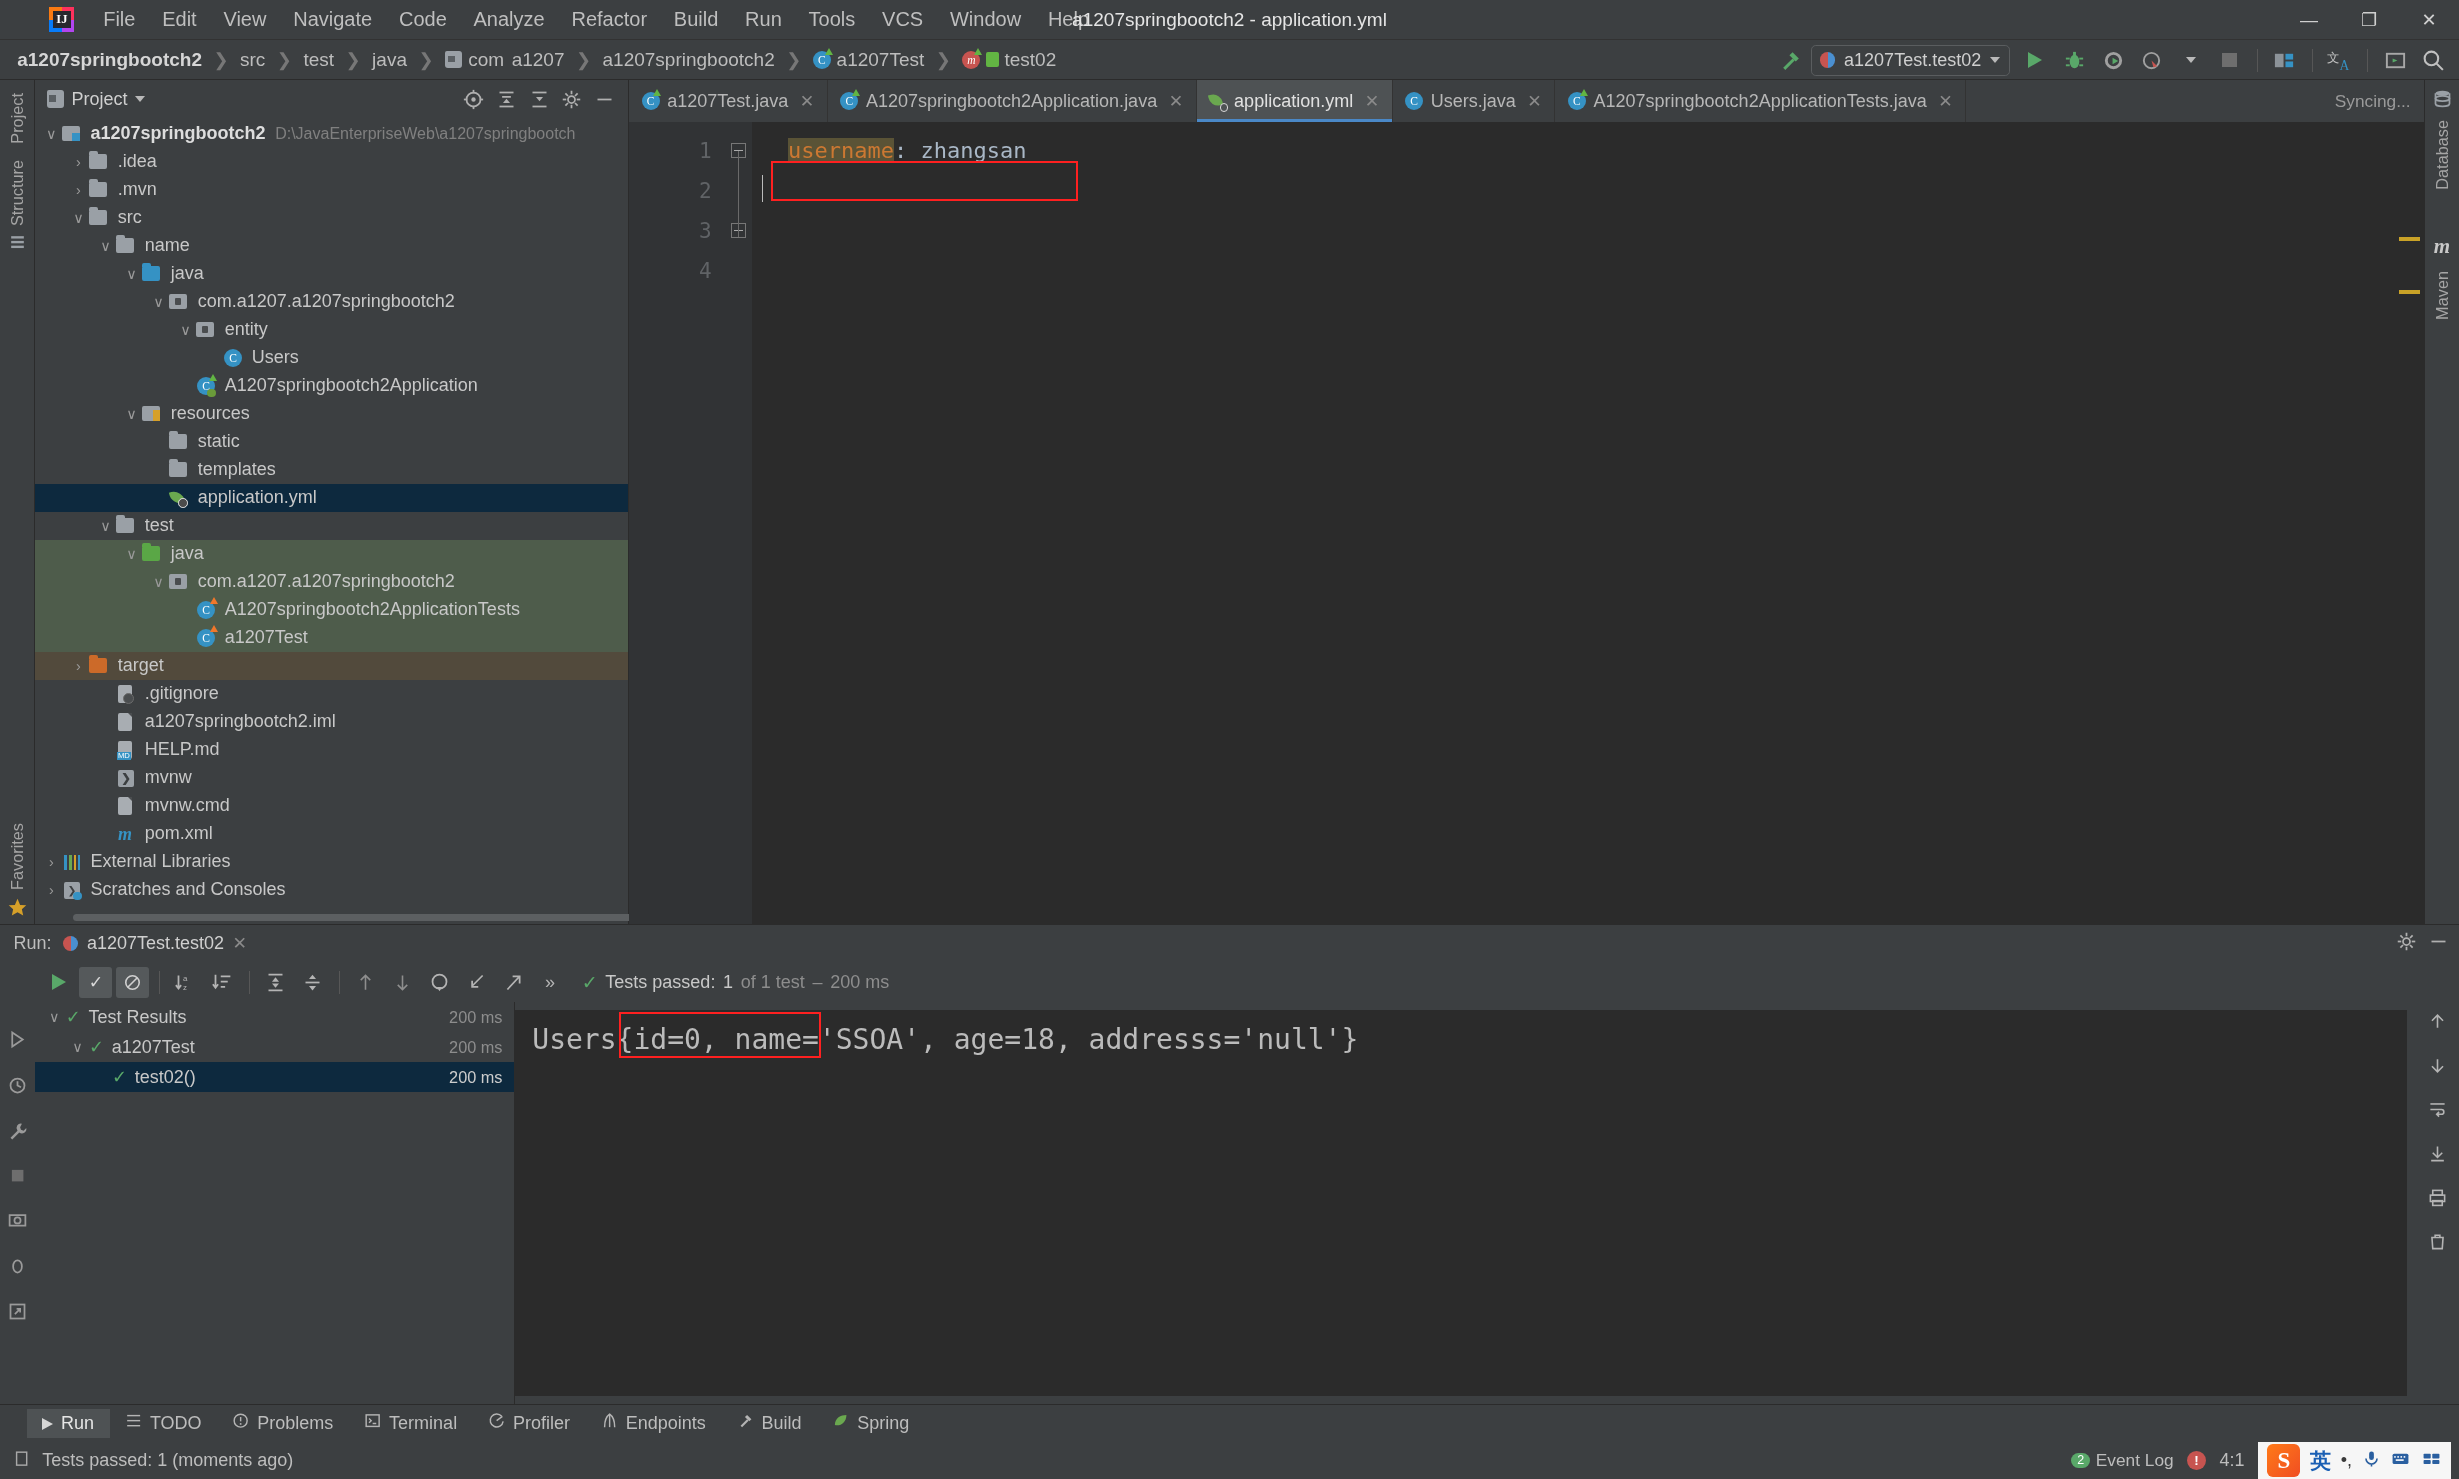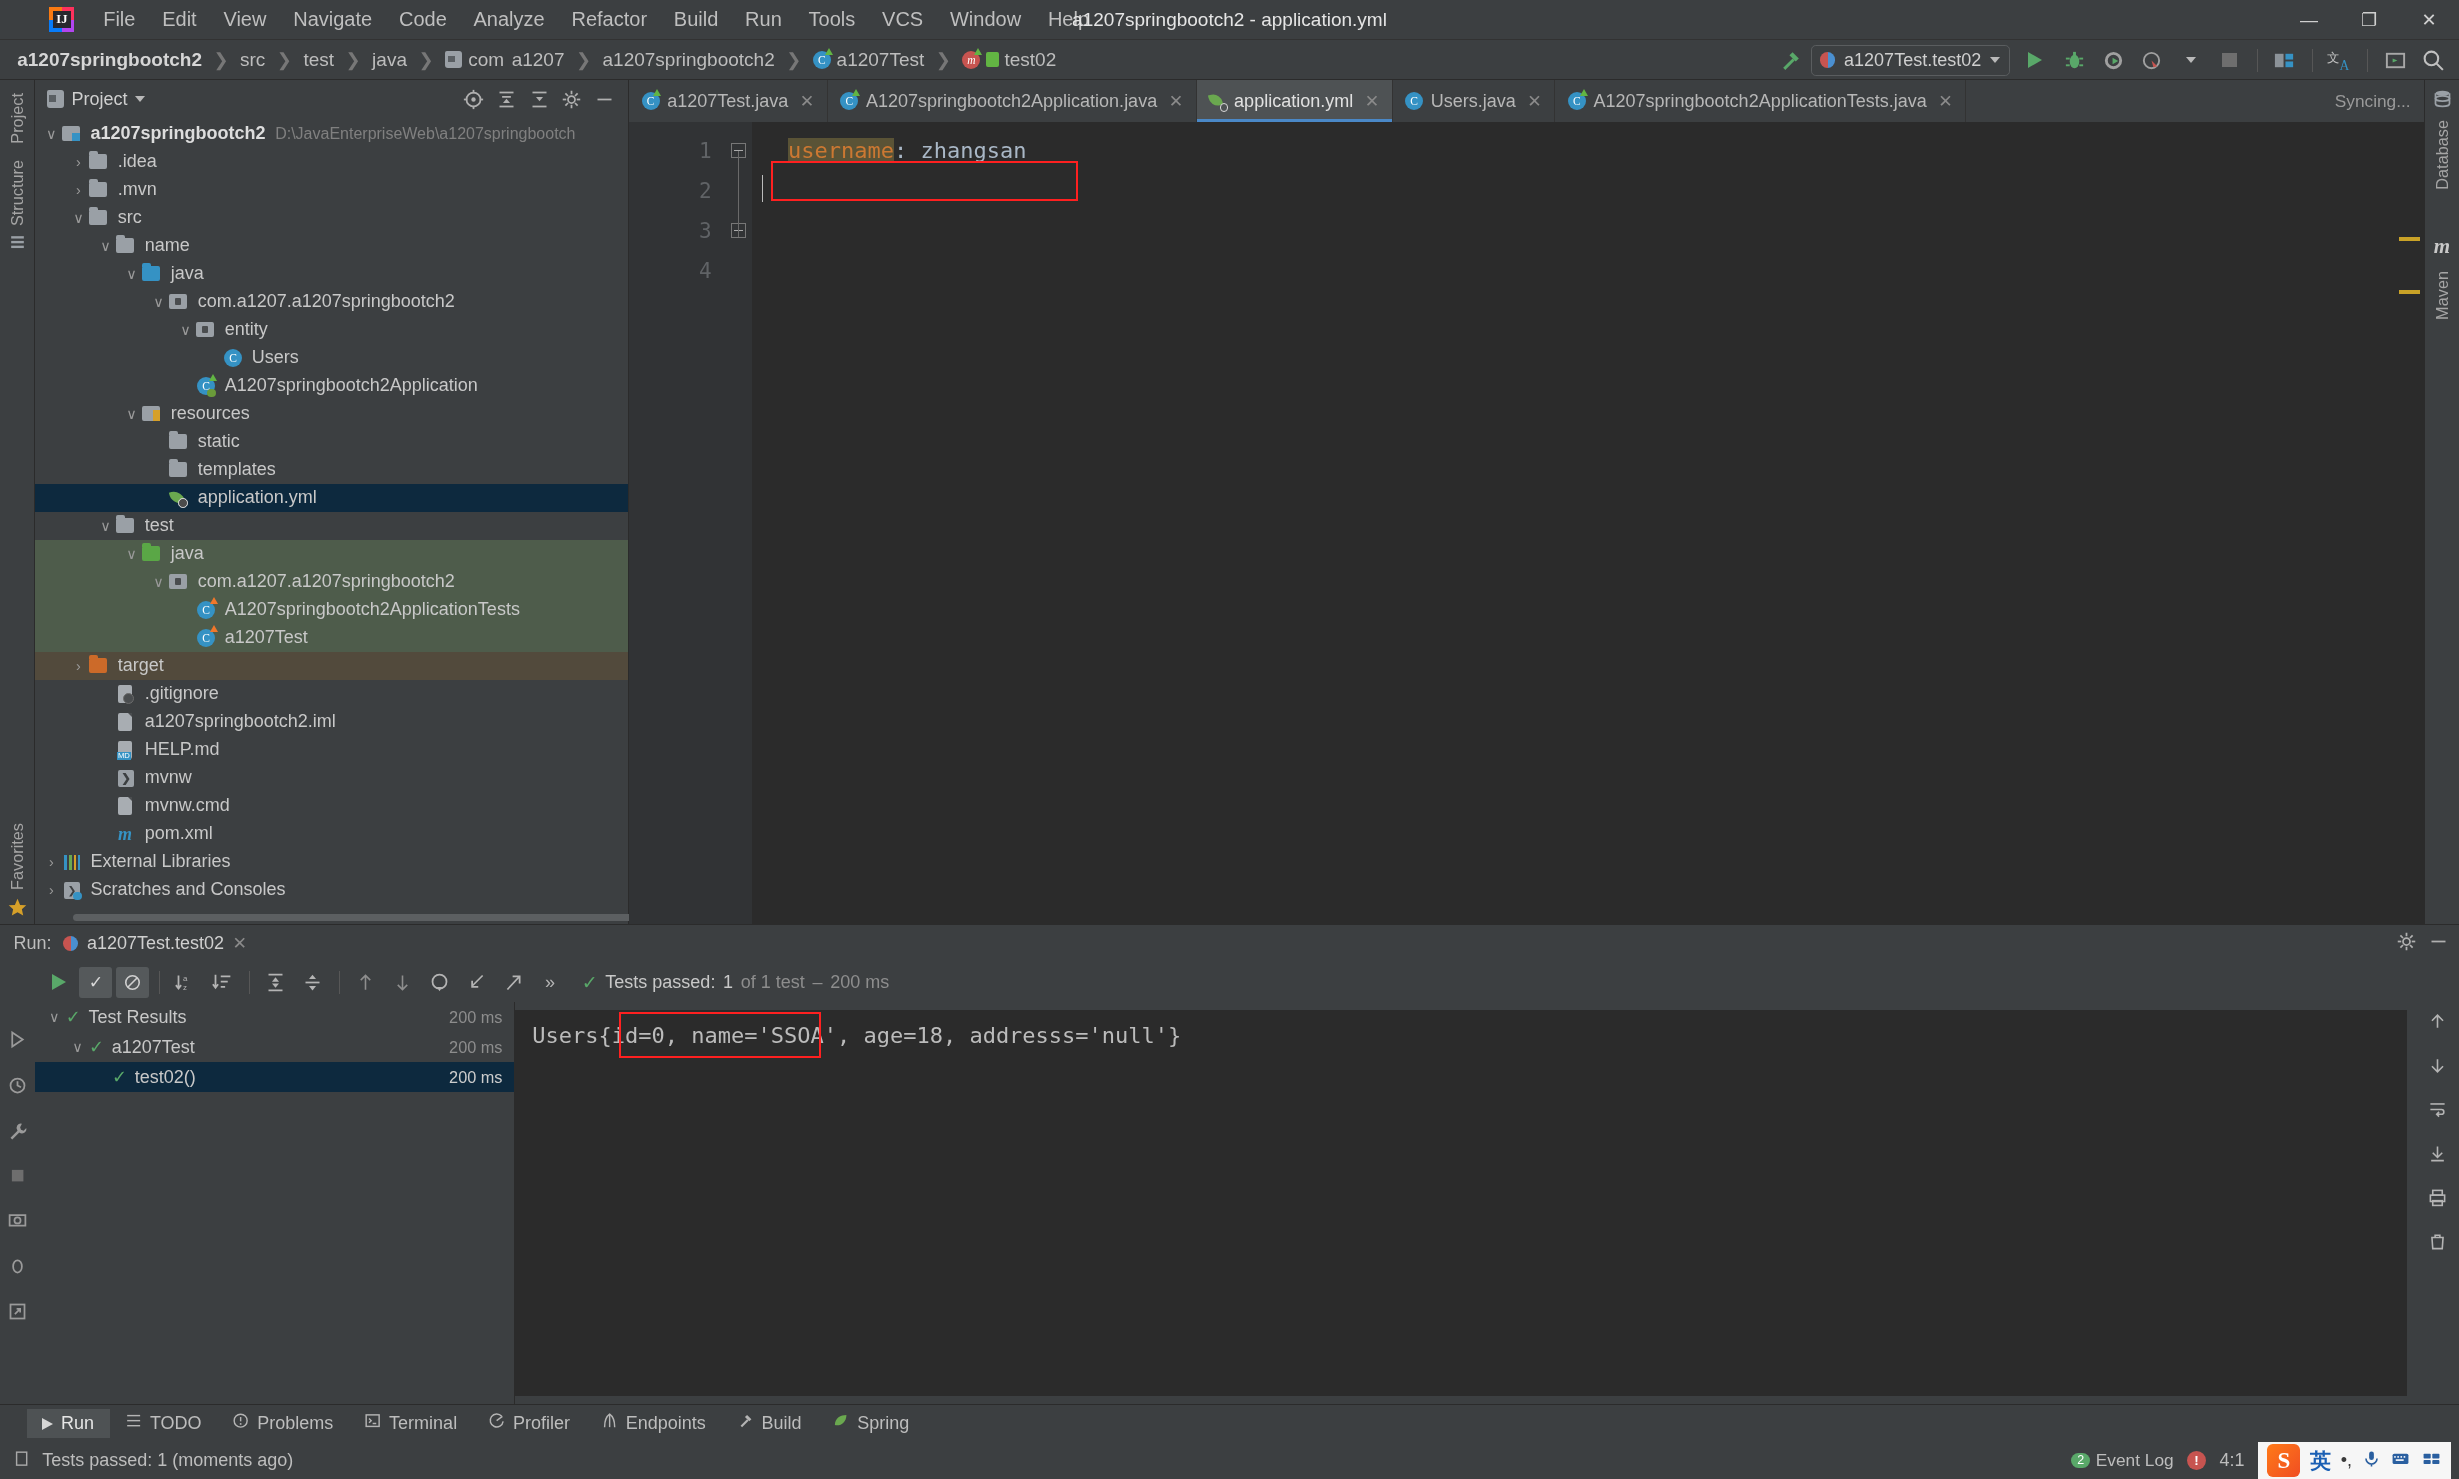--- a/index.html
+++ b/index.html
@@ -205,21 +205,21 @@
   .run-split { flex: 1 1 auto; display:flex; min-height:0;}
   .tests-tree { width: 480px; flex:0 0 480px; background:#3c3f41; border-right:1px solid #2b2b2b; font-size:18px;}
   .ttrow { display:flex; align-items:center; height: 30px; padding-left: 7.7px; position: relative;}
   .ttrow.sel { background:#0d293e; }
   .ttrow .tarrow { width: 23px; text-align:center; color:#9a9a9a; font-size:14.4px; flex:0 0 23px;}
   .ttrow .tcheck { color:#59a869; font-size:18px; margin-right:7.7px;}
   .ttrow .tname { color:#c8c8c8; }
   .ttrow .ttime { position:absolute; right: 11.5px; color:#8d8d8d; font-size:16.3px;}
   .ttrow.sel .ttime { color:#cdcdcd; }
   .console { flex:1 1 auto; background:#2b2b2b; position:relative; margin: 7.7px 7.7px 7.7px 0; padding: 13.4px 0 0 17.3px;}
-  .cout { font-family:"DejaVu Sans Mono", monospace; font-size: 22px; color:#bbbbbb; white-space:pre; }
+  .cout { font-family:"DejaVu Sans Mono", monospace; font-size: 28px; color:#bbbbbb; white-space:pre; }
   .redbox2 { position:absolute; left: 104px; top: 1.9px; width: 202px; height: 46px; border: 2.9px solid #ff2020; }
   .console-right { width: 44px; flex:0 0 44px; background:#3c3f41; display:flex; flex-direction:column;
      align-items:center; padding-top: 9.6px; gap: 21px;}
 
   
   .toolstrip { height: 38px; flex:0 0 38px; background:#3c3f41; display:flex; align-items:center;
      padding-left: 27px; gap: 0; border-top:1px solid #2b2b2b;}
   .tsitem { display:flex; align-items:center; gap: 7.7px; font-size: 18px; color:#bdbdbd; padding: 3.8px 15.4px; white-space:nowrap;}
   .tsitem.active { background:#4e5254; color:#e6e6e6; }
   .statusbar { height: 37px; flex:0 0 37px; background:#3c3f41; display:flex; align-items:center;

